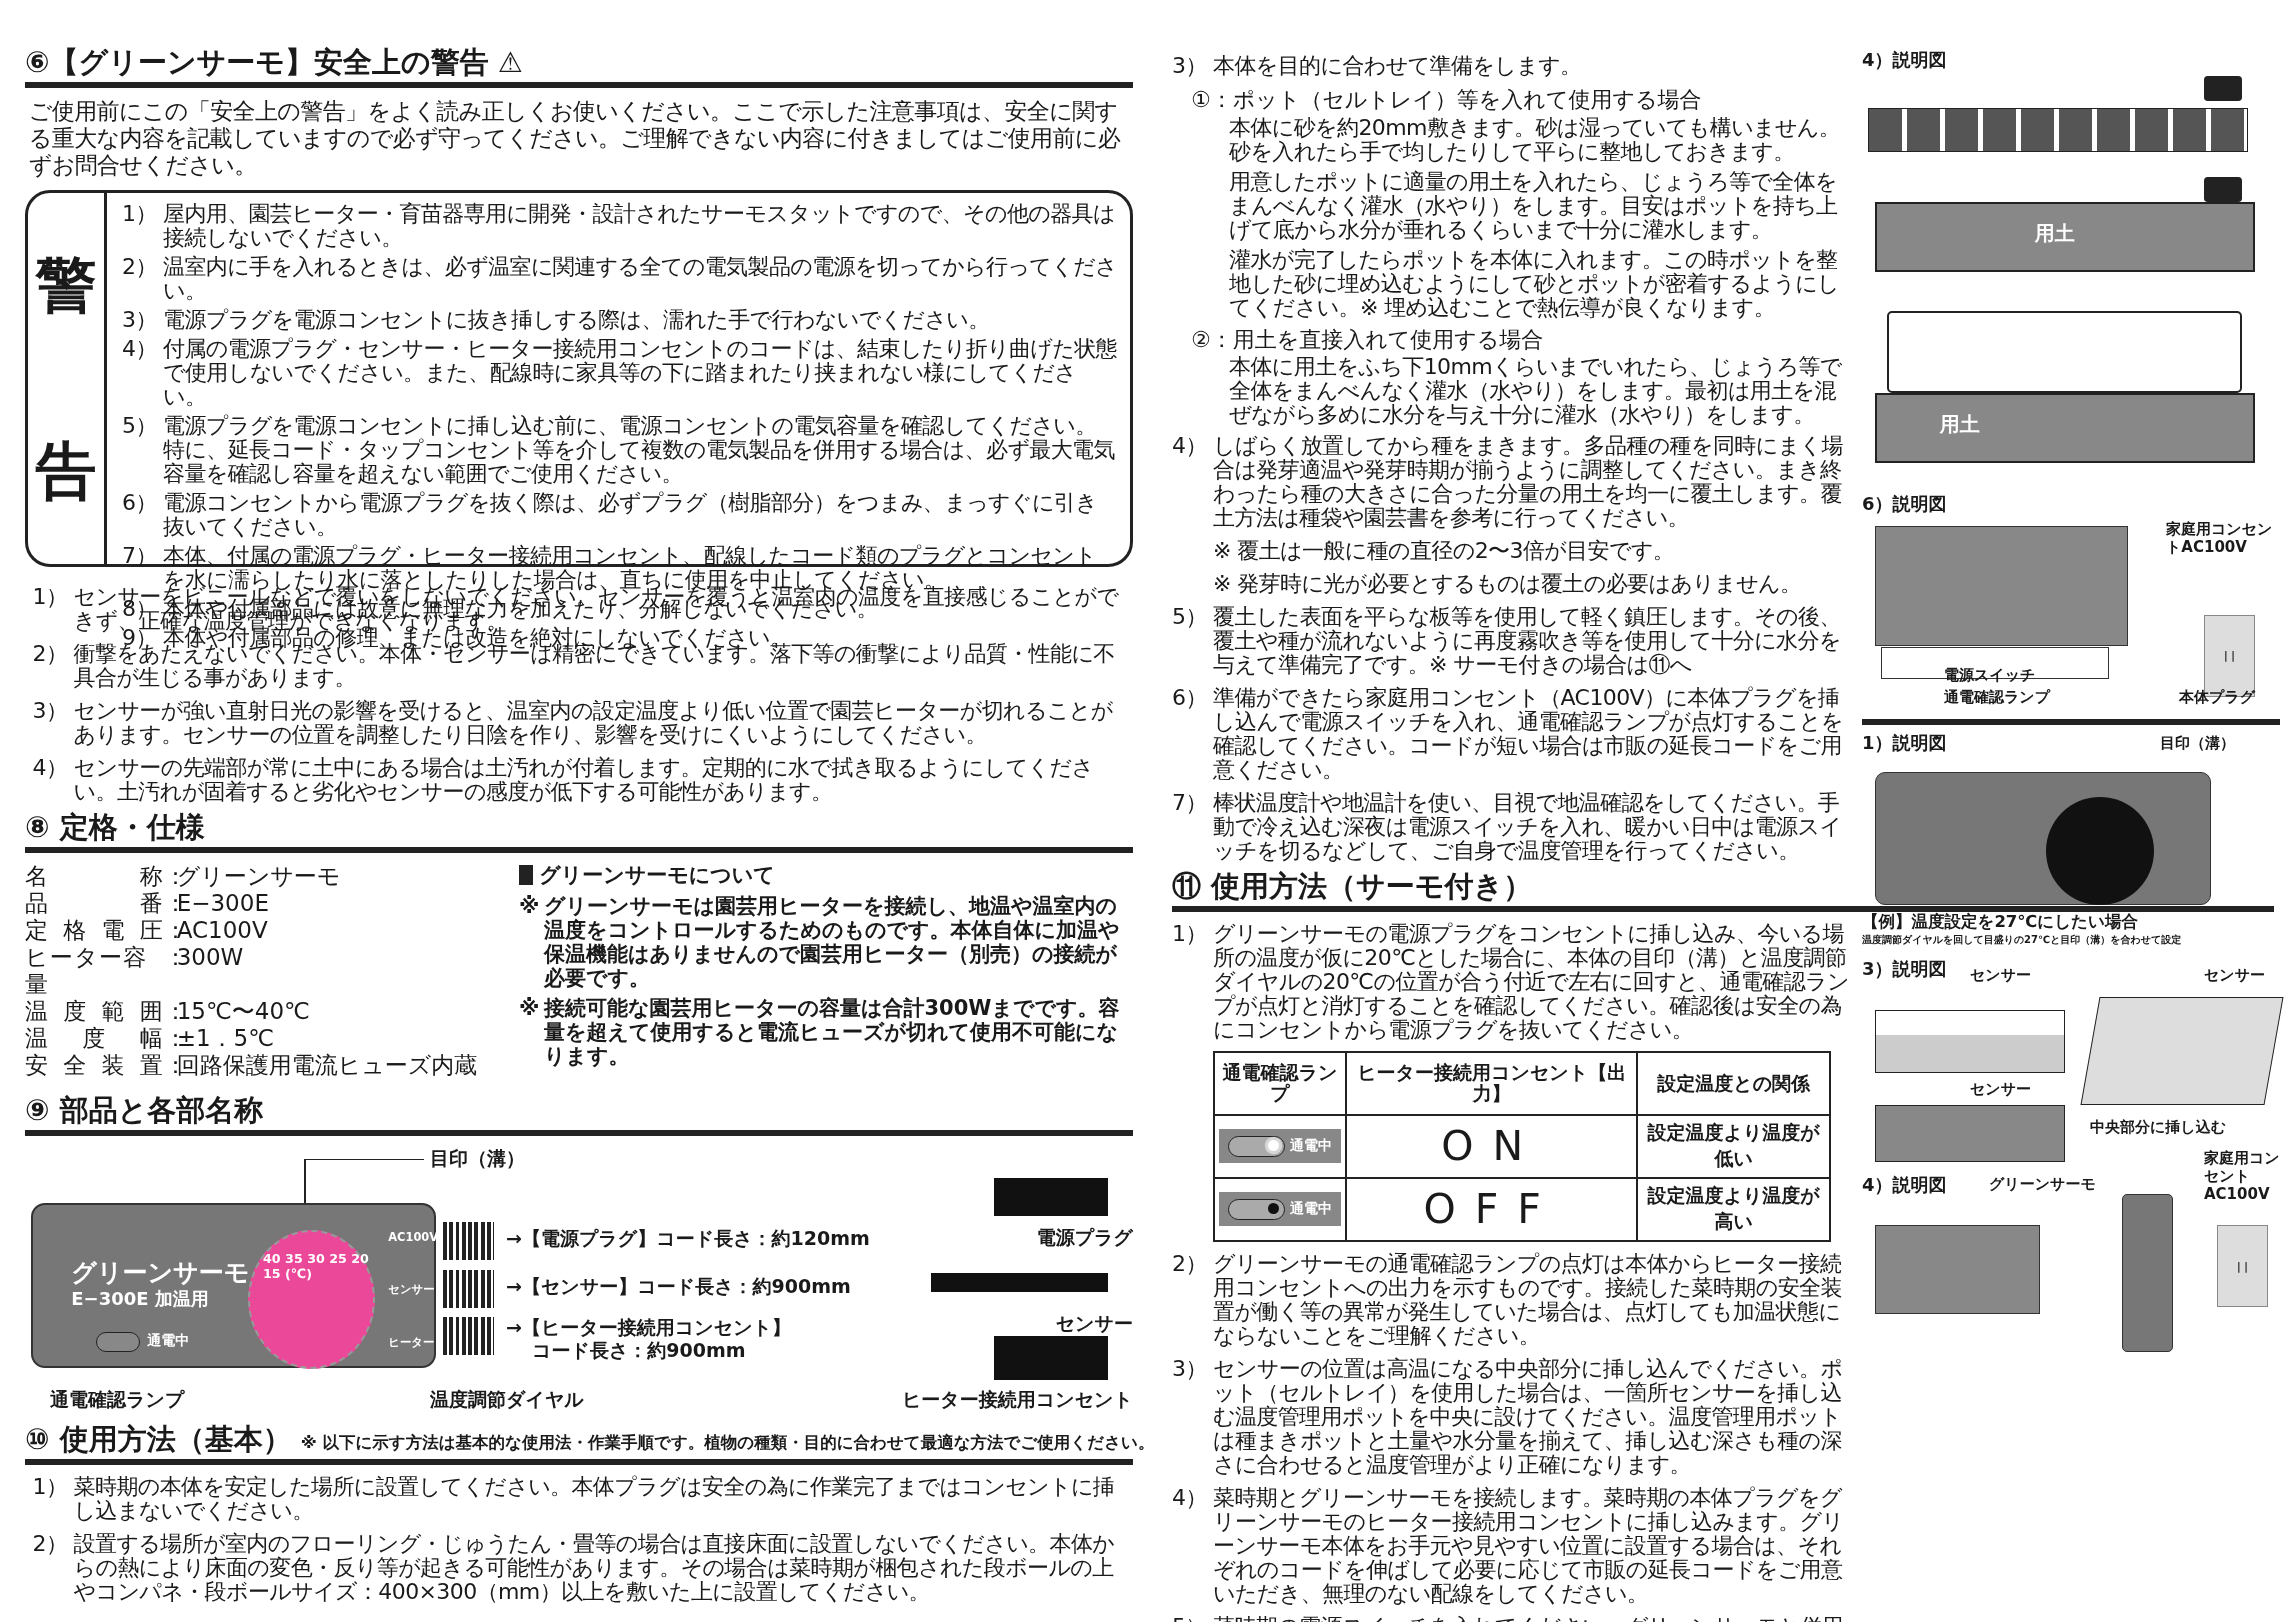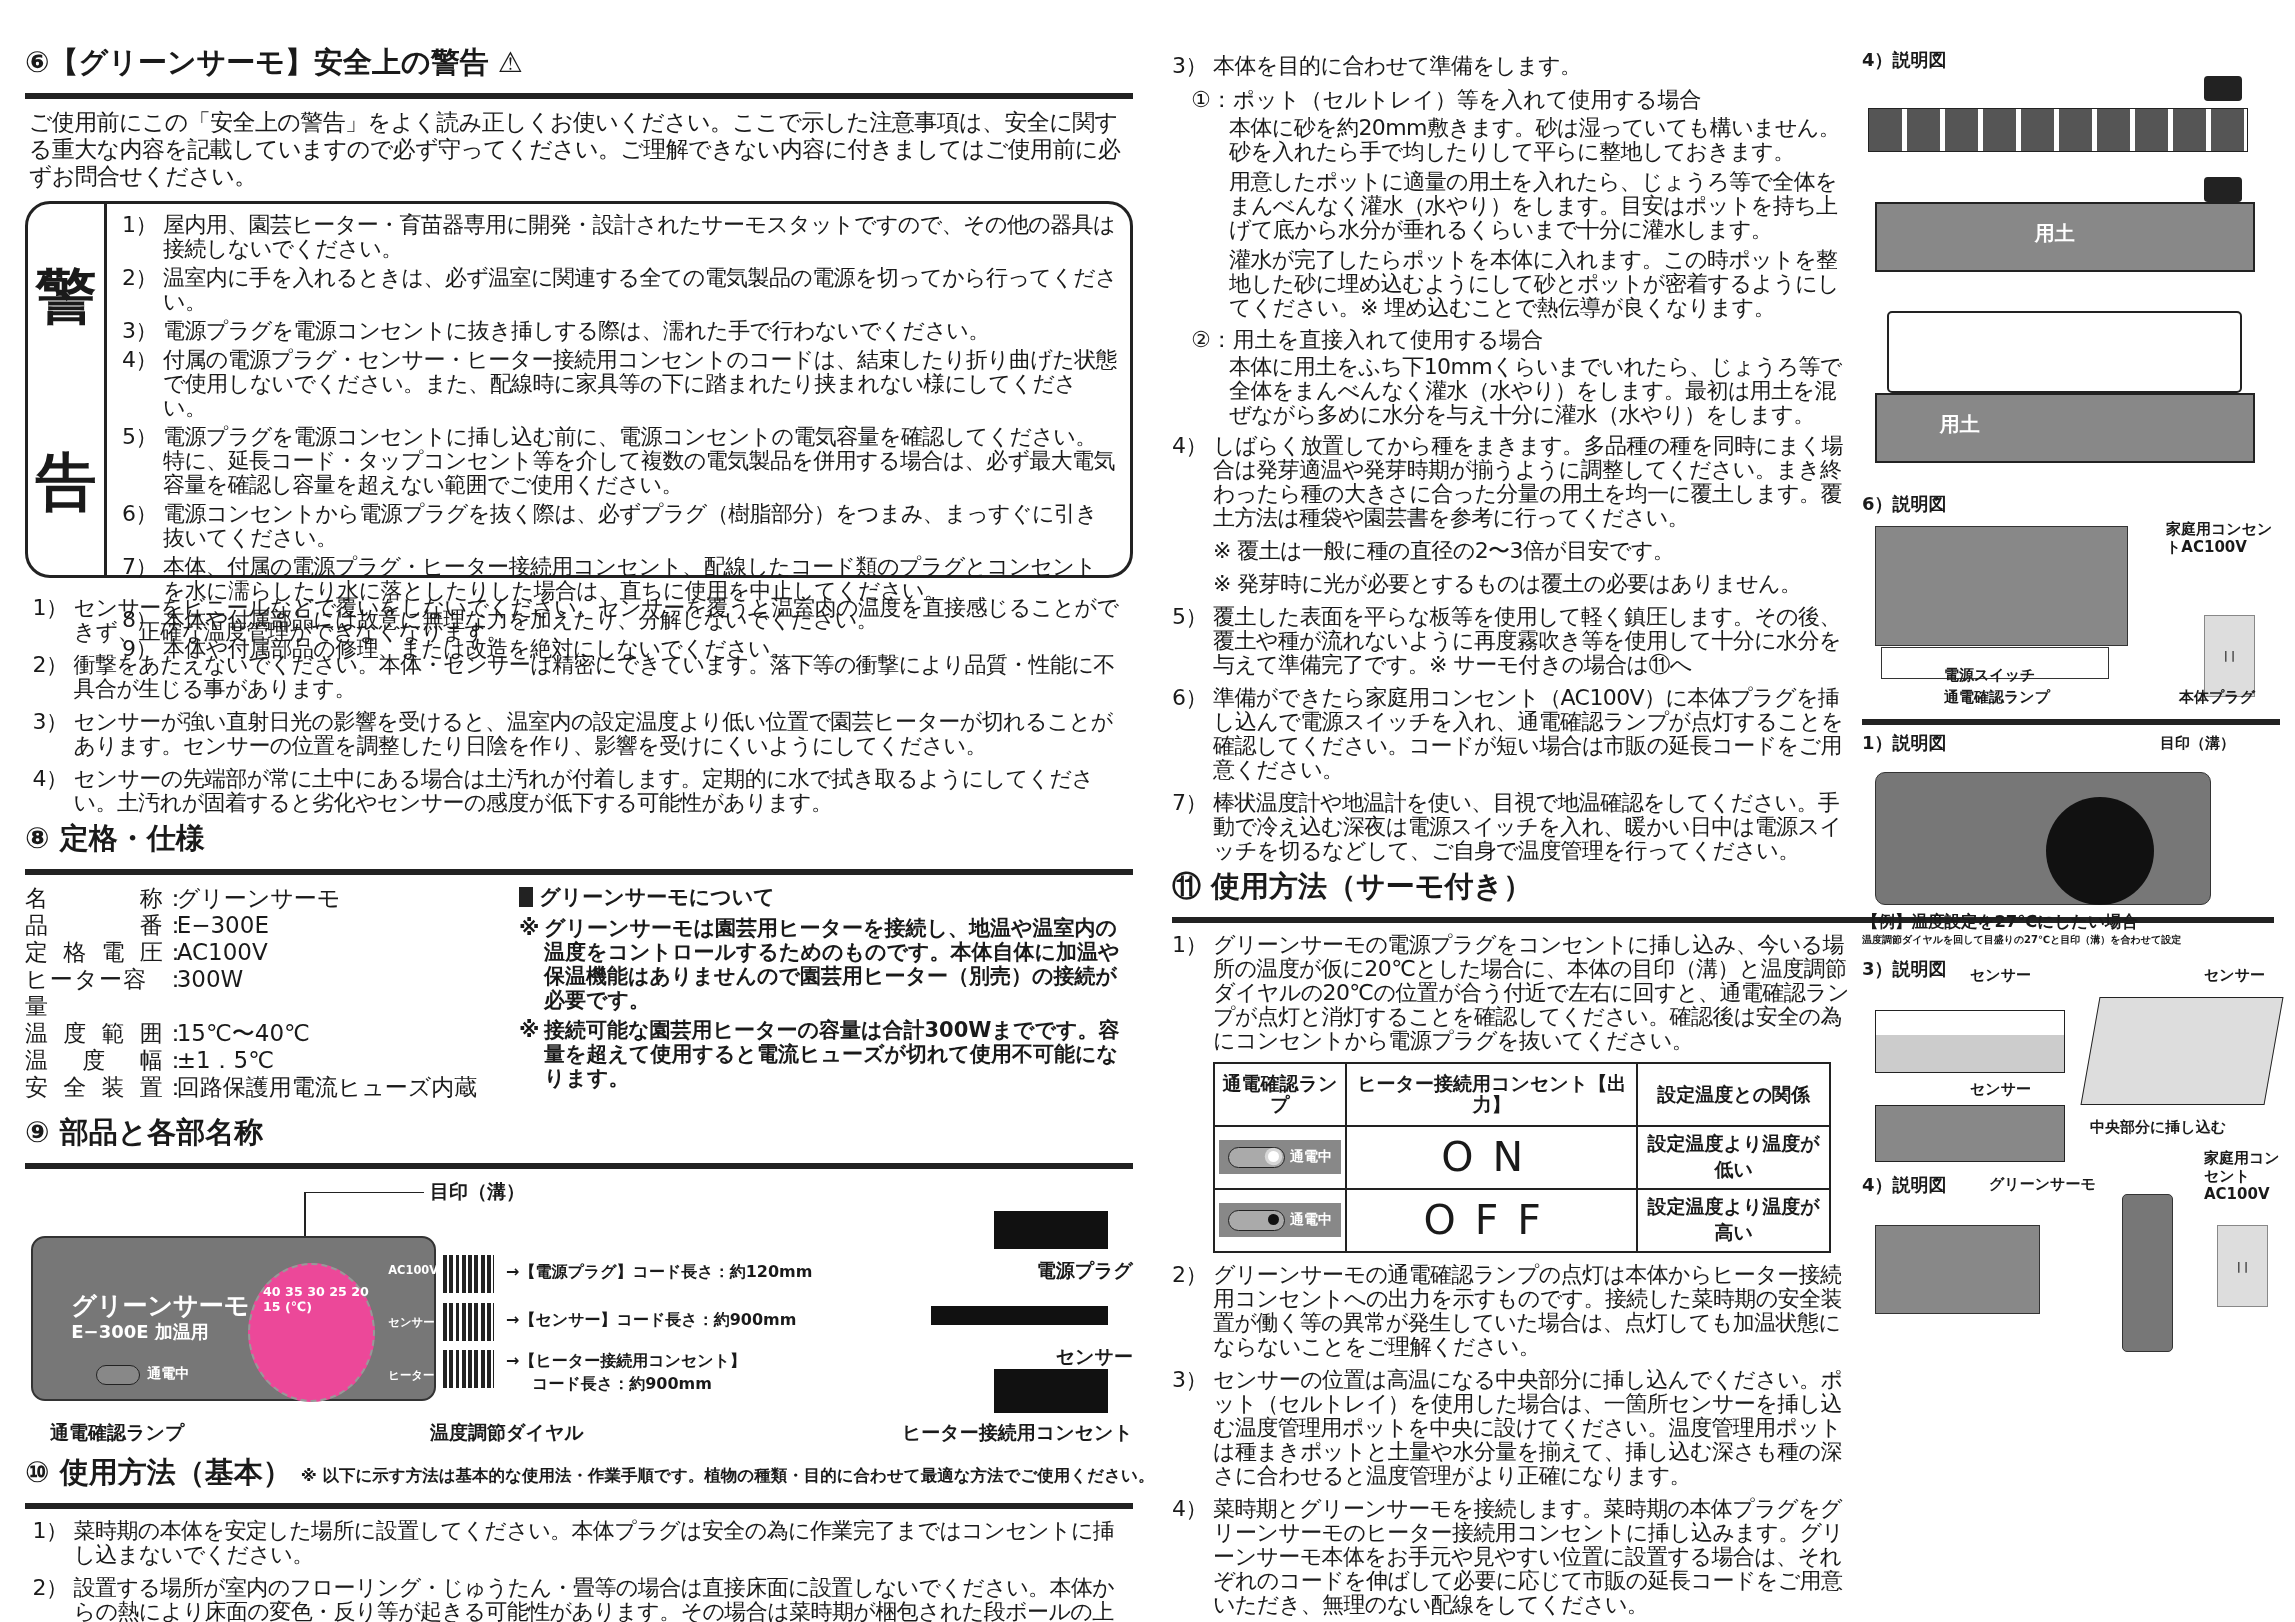--- a/index.html
+++ b/index.html
@@ -2,21 +2,21 @@
 <html style="font-size:10px"><head>
 <meta charset="utf-8">
 <style>
 *{box-sizing:border-box;margin:0;padding:0}
 html,body{width:2295px;height:1623px;background:#fff;overflow:hidden}
 body{font-family:"DejaVu Sans","Liberation Sans",sans-serif;color:#1a1a1a;position:relative}
 .col{position:absolute;top:0}
 #left{left:25px;width:1108px}
 #mid{left:1172px;width:678px}
 #illus{left:1862px;width:418px}
-.sec-h{display:flex;align-items:flex-end;gap:9px;font-weight:bold;font-size:29px;line-height:1;padding-bottom:16px;border-bottom:6.3px solid #222;margin-bottom:10px;white-space:nowrap}
+.sec-h{display:flex;align-items:flex-end;gap:9px;font-weight:bold;font-size:29px;line-height:1;padding-bottom:5px;border-bottom:6.3px solid #222;margin-bottom:10px;white-space:nowrap}
 .sec-h .note{font-size:16.5px;font-weight:bold;padding-bottom:2.5px}
 .lead{font-size:23px;line-height:27px;margin:0 0 11.4px 3.8px;letter-spacing:-0.6px}
 .warnbox{border:3.2px solid #222;border-radius:25px;display:flex;height:377px;margin-bottom:18px}
 .warnlabel{width:79px;border-right:3.2px solid #222;display:flex;flex-direction:column;justify-content:space-around;align-items:center;font-weight:900;font-size:61px}
 .warnlist{flex:1;padding:9px 12.7px 0 15px}
 .item{display:flex;font-size:22px;line-height:24px;margin-bottom:5px;letter-spacing:-0.6px}
 .item .n{width:41px;flex:none}
 .list{padding-left:7.6px}
 .list .item{margin-bottom:9px}
 .spec{display:flex;gap:25px;margin-bottom:16.5px}
@@ -32,21 +32,21 @@
 .parts{position:relative;height:266px;margin-bottom:12.7px}
 .device{position:absolute;left:6.3px;top:57px;width:405px;height:165px;background:#777;border:2.5px solid #333;border-radius:14px}
 .device .brand{position:absolute;left:38px;top:51px;color:#fff;font-weight:900;font-size:25px}
 .device .model{position:absolute;left:38px;top:82px;color:#fff;font-weight:bold;font-size:18px}
 .device .lamp{position:absolute;left:63px;top:127px;width:44px;height:20px;border:1.9px solid #222;border-radius:10px;background:#888}
 .device .lamp-lbl{position:absolute;left:114px;top:127px;color:#fff;font-size:14px;font-weight:bold}
 .dial{position:absolute;left:215px;top:25px;width:127px;height:139px;border-radius:50%;background:#ec4899;border:2.5px dashed #999}
 .dial .scale{position:absolute;top:19px;left:12.7px;color:#fff;font-size:12.7px;font-weight:bold}
 .portlbls{position:absolute;left:355px;top:25px;display:flex;flex-direction:column;gap:38px;color:#fff;font-size:11.4px;font-weight:bold}
 .cord{position:absolute;left:418px;width:51px;height:38px;background:repeating-linear-gradient(90deg,#222 0 3.8px,#fff 3.8px 6.3px)}
-.cordtxt{position:absolute;left:481px;font-weight:bold;font-size:16px;line-height:21.5px}
+.cordtxt{position:absolute;left:481px;font-weight:bold;font-size:19px;line-height:21.5px}
 .callout{position:absolute;font-weight:bold;font-size:19px}
 .plug{position:absolute;right:25px;background:#111}
 .h-rule{position:absolute;background:#222}
 .sub{padding-left:19px}
 .sub .hd{font-size:22px;line-height:25px;margin-bottom:3.8px}
 .sub .p{font-size:22px;line-height:24px;padding-left:38px;margin-bottom:6.3px;letter-spacing:-0.6px}
 .list .item.note-item{padding-left:41px}
 table.lamp-tbl{border-collapse:collapse;margin:3.8px 0 10px 41px;width:618px}
 .lamp-tbl td,.lamp-tbl th{border:2.5px solid #222;text-align:center;font-weight:bold}
 .lamp-tbl th{font-size:19px;height:63px;line-height:21.5px}

